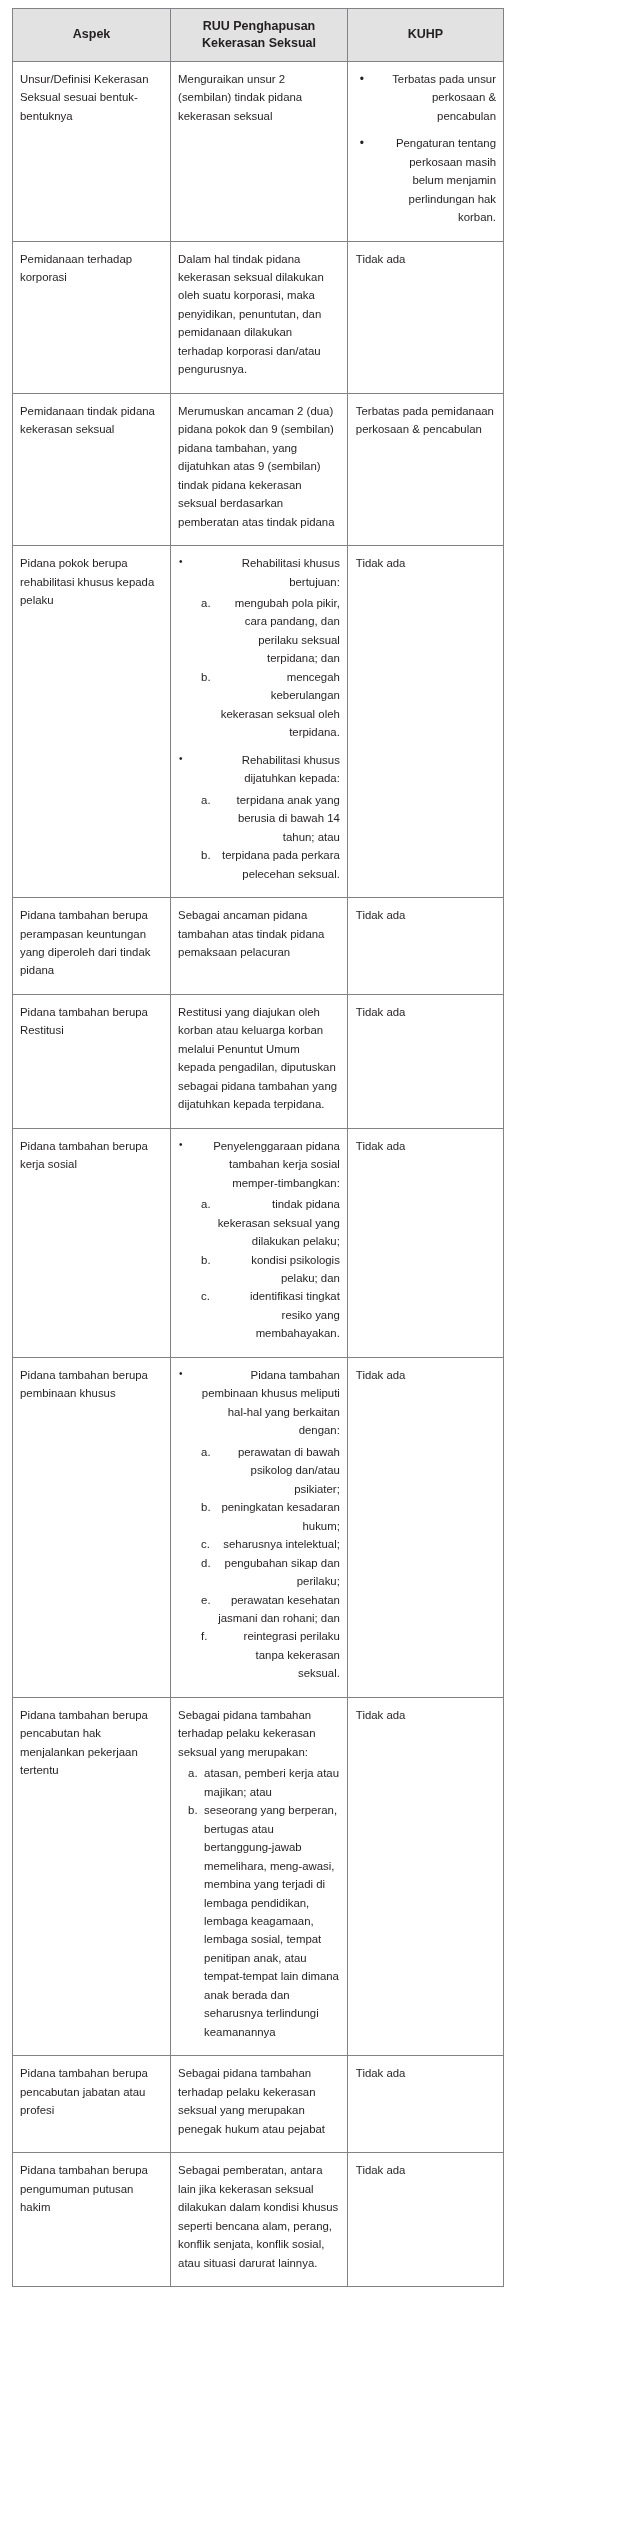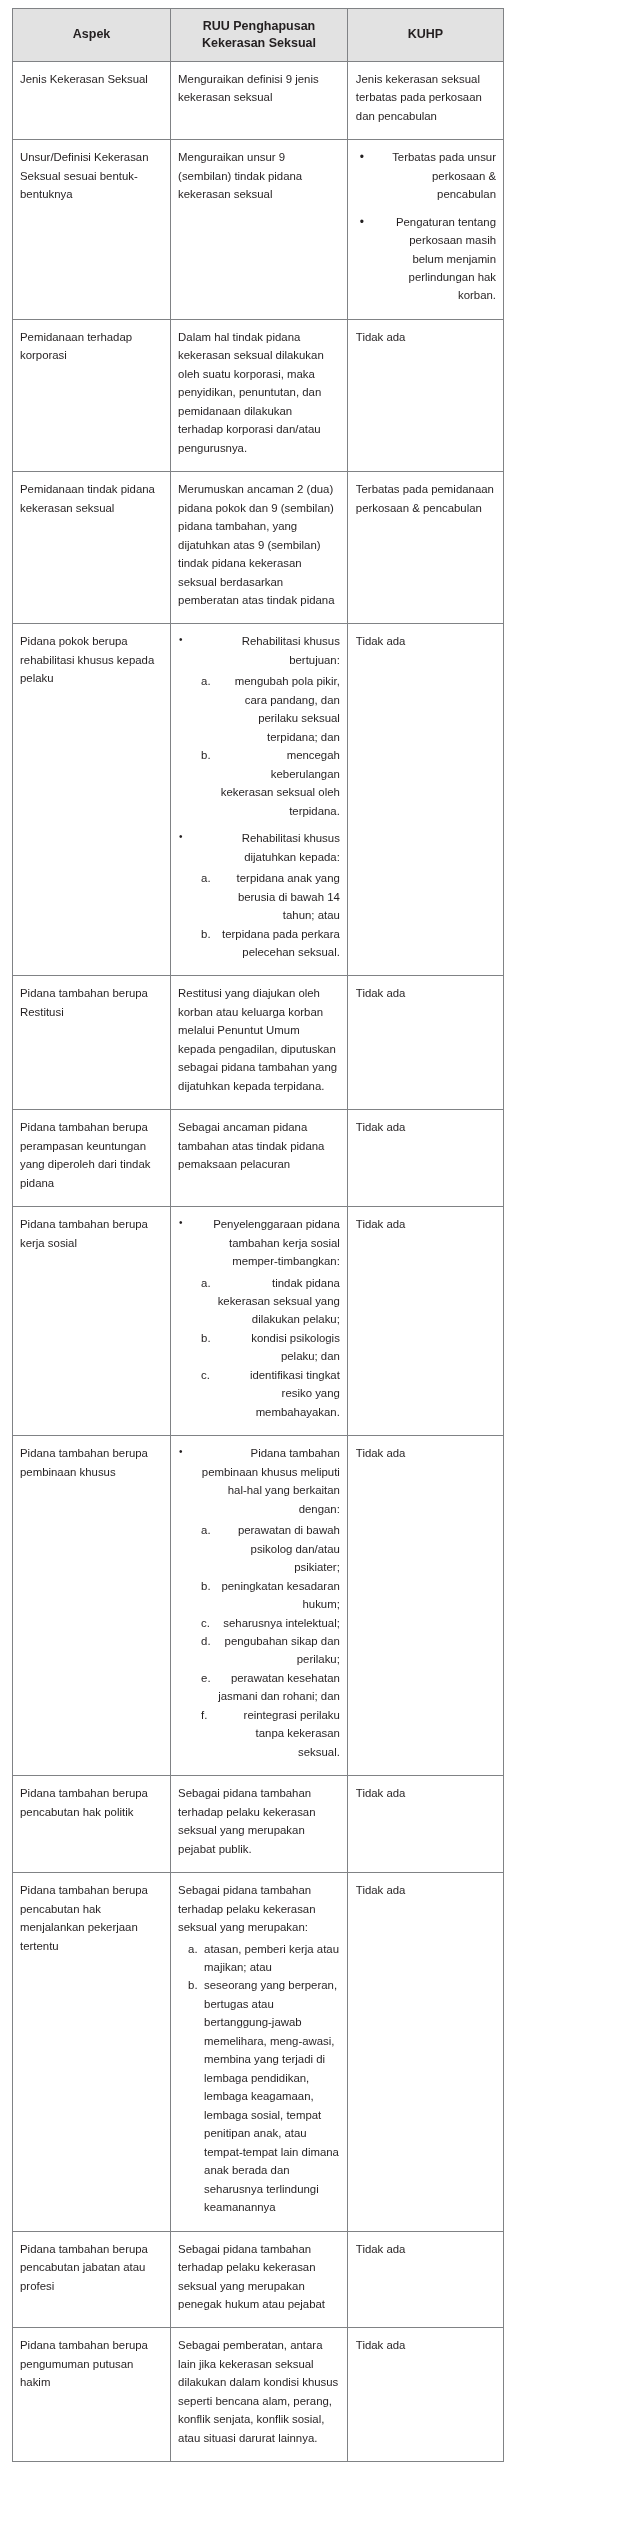--- a/index.html
+++ b/index.html
@@ -115,32 +115,23 @@
         <th>Aspek</th>
         <th>
           <div>RUU Penghapusan</div>
           <div>Kekerasan Seksual</div>
         </th>
         <th>KUHP</th>
       </tr>
     </thead>
     <tbody id="tbody">
         <tr>
-          <td class="col-aspect">Jenis Kekerasan Seksual</td>
-          <td class="col-ruu">
-            <p class="para">Menguraikan definisi 9 jenis kekerasan seksual</p>
-          </td>
-          <td class="col-kuhp">
-            <p class="para">Jenis kekerasan seksual terbatas pada perkosaan dan pencabulan</p>
-          </td>
-        </tr>
-        <tr>
           <td class="col-aspect">Unsur/Definisi Kekerasan Seksual sesuai bentuk-bentuknya</td>
           <td class="col-ruu">
-            <p class="para">Menguraikan unsur 9 (sembilan) tindak pidana kekerasan seksual</p>
+            <p class="para">Menguraikan unsur 2 (sembilan) tindak pidana kekerasan seksual</p>
           </td>
           <td class="col-kuhp">
             <ul class="bullets big">
               <li>Terbatas pada unsur perkosaan &amp; pencabulan</li>
               <li>Pengaturan tentang perkosaan masih belum menjamin perlindungan hak korban.</li>
             </ul>
           </td>
         </tr>
         <tr>
           <td class="col-aspect">Pemidanaan terhadap korporasi</td>
@@ -172,32 +163,32 @@
                   <li><span class="mk">a.</span><span>terpidana anak yang berusia di bawah 14 tahun; atau</span></li>
                   <li><span class="mk">b.</span><span>terpidana pada perkara pelecehan seksual.</span></li>
                 </ol></li>
             </ul>
           </td>
           <td class="col-kuhp">
             <p class="para">Tidak ada</p>
           </td>
         </tr>
         <tr>
+          <td class="col-aspect">Pidana tambahan berupa perampasan keuntungan yang diperoleh dari tindak pidana</td>
+          <td class="col-ruu">
+            <p class="para">Sebagai ancaman pidana tambahan atas tindak pidana pemaksaan pelacuran</p>
+          </td>
+          <td class="col-kuhp">
+            <p class="para">Tidak ada</p>
+          </td>
+        </tr>
+        <tr>
           <td class="col-aspect">Pidana tambahan berupa Restitusi</td>
           <td class="col-ruu">
             <p class="para">Restitusi yang diajukan oleh korban atau keluarga korban melalui Penuntut Umum kepada pengadilan, diputuskan sebagai pidana tambahan yang dijatuhkan kepada terpidana.</p>
-          </td>
-          <td class="col-kuhp">
-            <p class="para">Tidak ada</p>
-          </td>
-        </tr>
-        <tr>
-          <td class="col-aspect">Pidana tambahan berupa perampasan keuntungan yang diperoleh dari tindak pidana</td>
-          <td class="col-ruu">
-            <p class="para">Sebagai ancaman pidana tambahan atas tindak pidana pemaksaan pelacuran</p>
           </td>
           <td class="col-kuhp">
             <p class="para">Tidak ada</p>
           </td>
         </tr>
         <tr>
           <td class="col-aspect">Pidana tambahan berupa kerja sosial</td>
           <td class="col-ruu">
             <ul class="bullets">
               <li><span>Penyelenggaraan pidana tambahan kerja sosial memper-timbangkan:</span><ol class="alpha sub-block">
@@ -223,29 +214,20 @@
                   <li><span class="mk">e.</span><span>perawatan kesehatan jasmani dan rohani; dan</span></li>
                   <li><span class="mk">f.</span><span>reintegrasi perilaku tanpa kekerasan seksual.</span></li>
                 </ol></li>
             </ul>
           </td>
           <td class="col-kuhp">
             <p class="para">Tidak ada</p>
           </td>
         </tr>
         <tr>
-          <td class="col-aspect">Pidana tambahan berupa pencabutan hak politik</td>
-          <td class="col-ruu">
-            <p class="para">Sebagai pidana tambahan terhadap pelaku kekerasan seksual yang merupakan pejabat publik.</p>
-          </td>
-          <td class="col-kuhp">
-            <p class="para">Tidak ada</p>
-          </td>
-        </tr>
-        <tr>
           <td class="col-aspect">Pidana tambahan berupa pencabutan hak menjalankan pekerjaan tertentu</td>
           <td class="col-ruu">
             <p class="para">Sebagai pidana tambahan terhadap pelaku kekerasan seksual yang merupakan:</p>
             <ol class="alpha gap-top">
               <li><span class="mk">a.</span><span>atasan, pemberi kerja  atau majikan; atau</span></li>
               <li><span class="mk">b.</span><span>seseorang yang berperan, bertugas atau bertanggung-jawab memelihara, meng-awasi, membina yang terjadi di lembaga pendidikan, lembaga keagamaan, lembaga sosial, tempat penitipan anak, atau tempat-tempat lain dimana anak berada dan seharusnya terlindungi keamanannya</span></li>
             </ol>
           </td>
           <td class="col-kuhp">
             <p class="para">Tidak ada</p>

